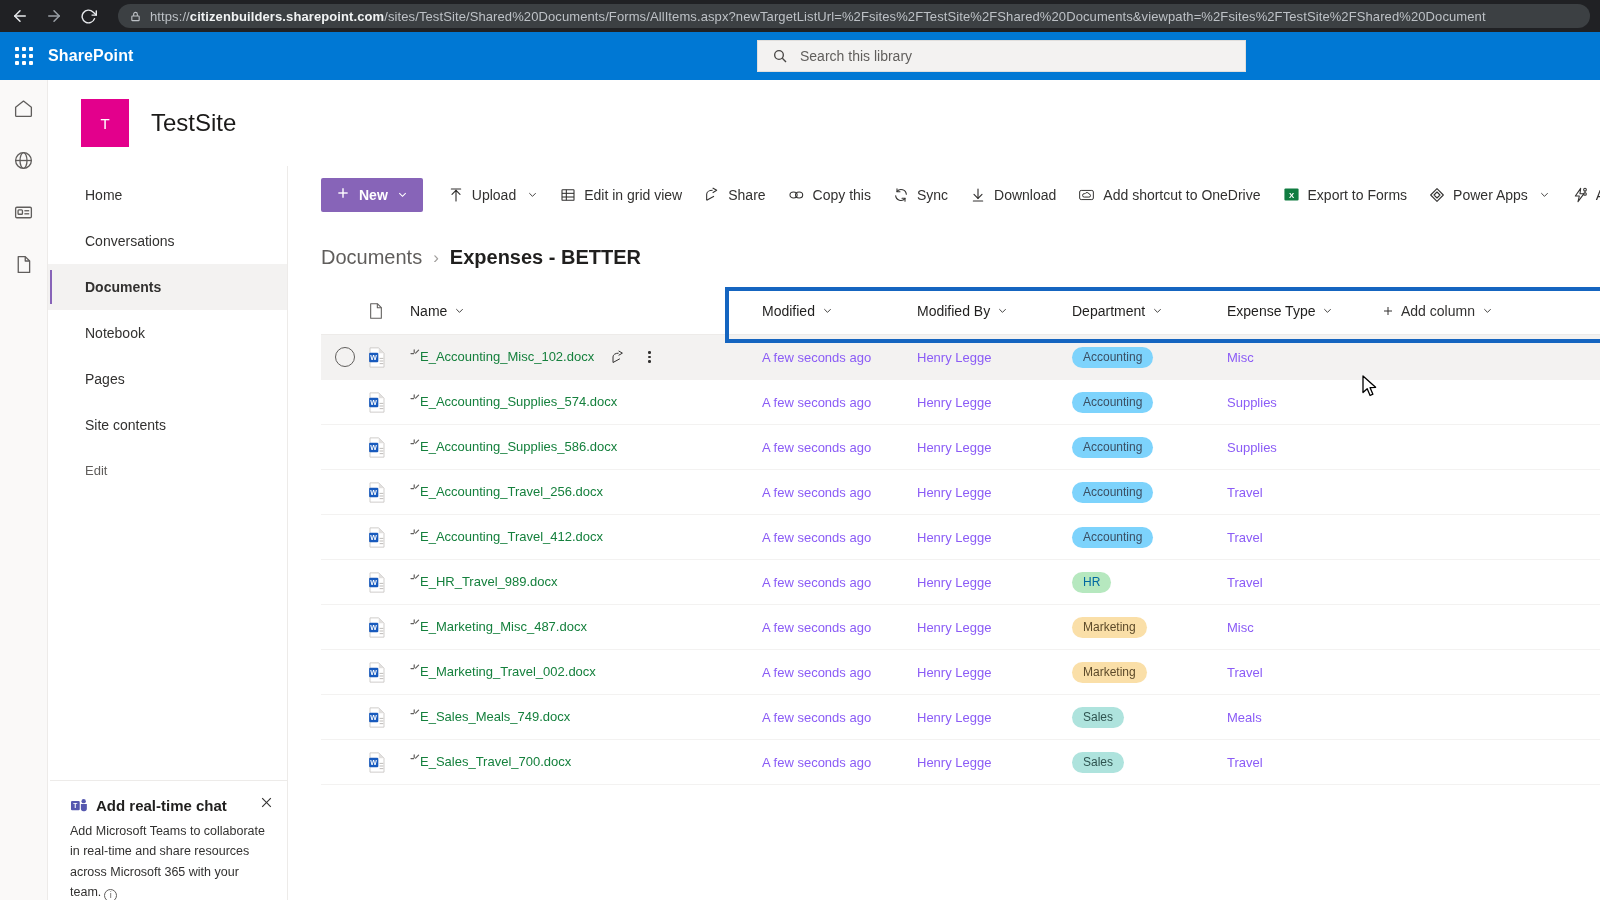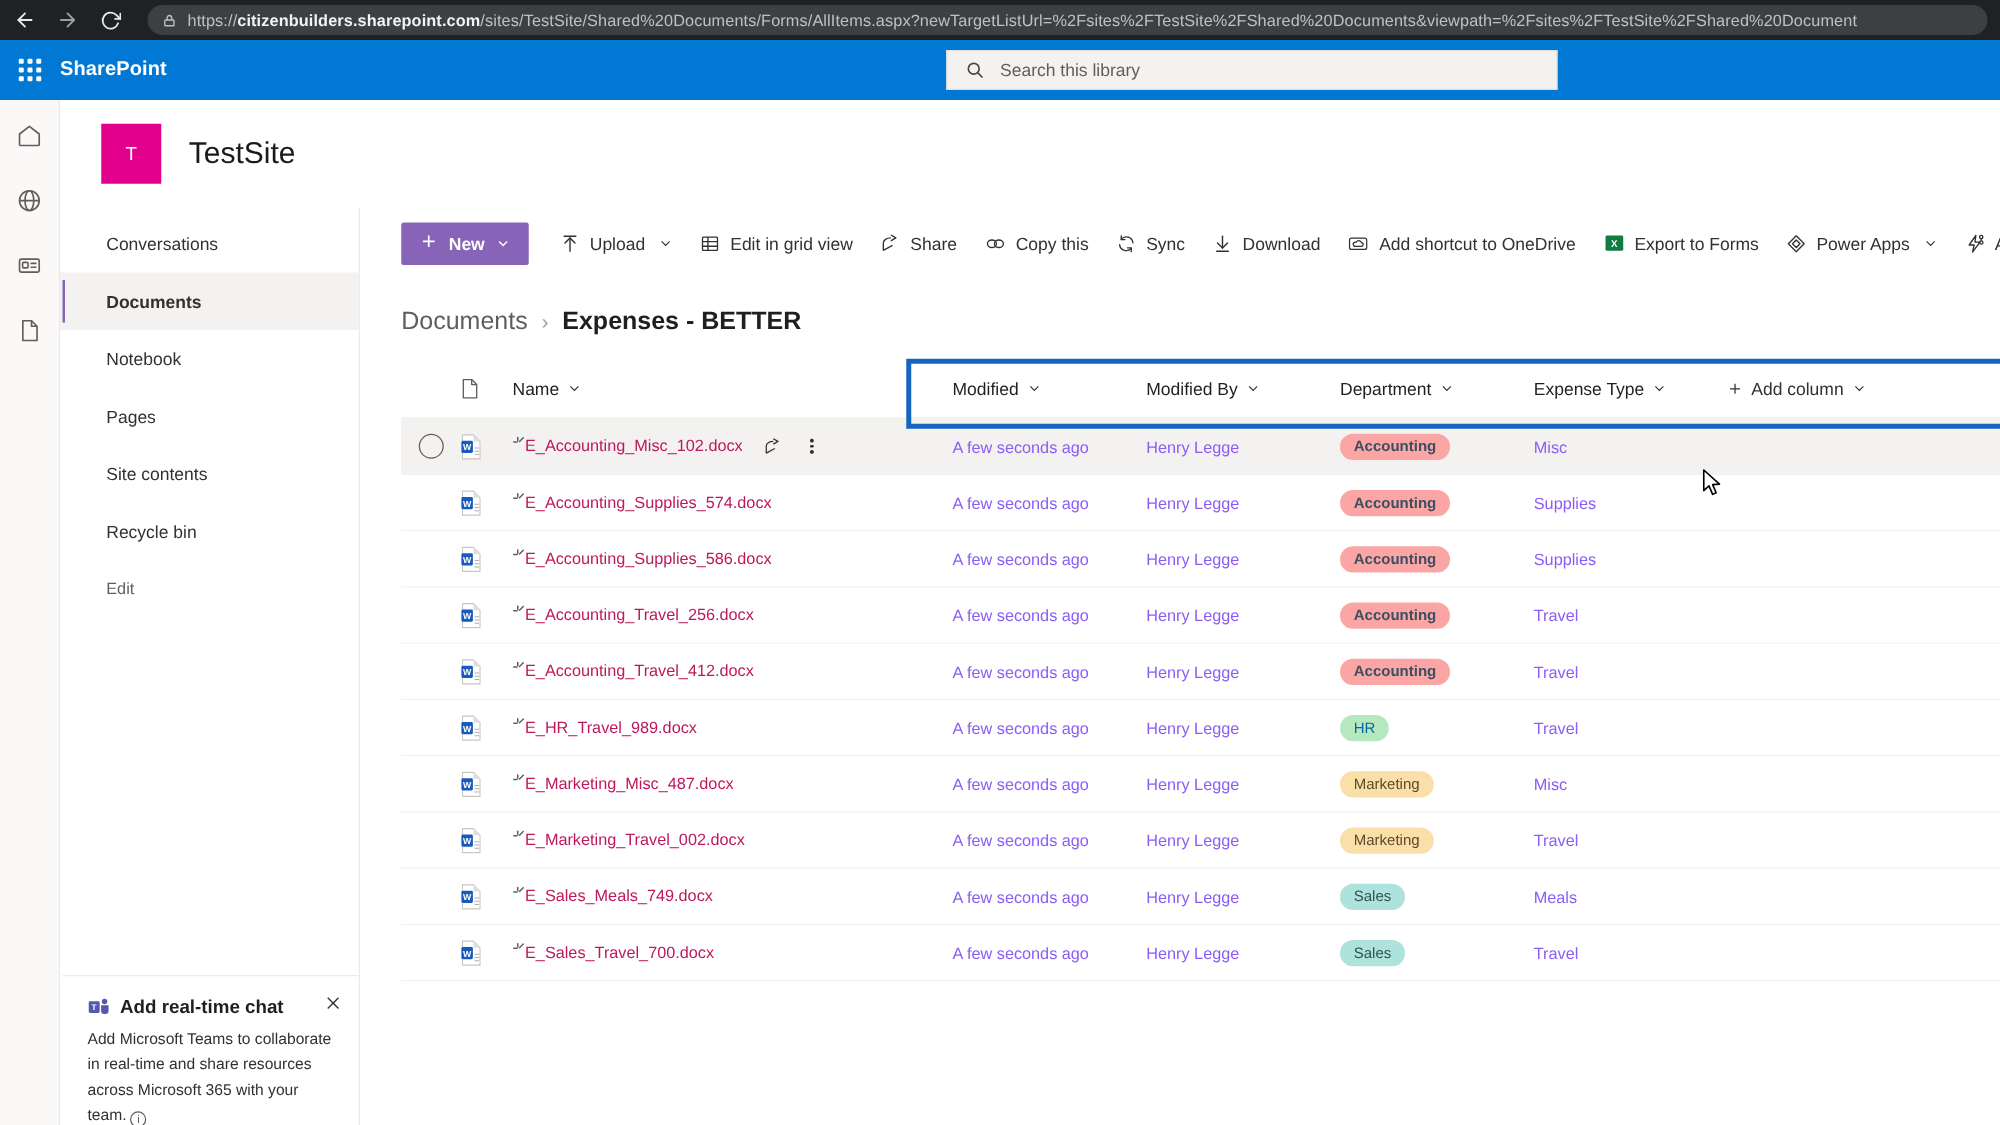--- a/index.html
+++ b/index.html
@@ -175,34 +175,34 @@
   .plus-sm { color: #323130; display: flex; }
 
   .sel-circle {
     width: 20px; height: 20px; border: 1px solid #605e5c; border-radius: 50%;
   }
   .doc-hdr-icon { color: #605e5c; display: flex; }
 
   .name-cell { display: flex; align-items: flex-start; gap: 0; }
   .sparkle { width: 9px; height: 16px; position: relative; flex: 0 0 auto;
     margin-right: 1px; }
-  .fname { color: #be185d; font-size: 13px; line-height: 18px; }
+  .fname { color: #15803d; font-size: 13px; line-height: 18px; }
   .row-actions { display: flex; align-items: center; gap: 22px; margin-left: 16px; }
   .ra { color: #323130; display: flex; align-items: center; }
   .dots { display: flex; flex-direction: column; gap: 2px; }
   .dots i { width: 2.5px; height: 2.5px; background: #323130; border-radius: 50%; }
 
   .row.hover { background: #f3f2f1; }
   .muted { color: #8b5cf6; }
 
   .pill {
     display: inline-flex; align-items: center; height: 21px; padding: 0 11px;
     border-radius: 11px; font-size: 12px;
   }
-  .pill-accounting { background: #fca5a5; color: #3b4f63; font-weight: bold; }
+  .pill-accounting { background: #7dd3fc; color: #3b4f63; }
   .pill-hr         { background: #b6e8bf; color: #0369a1; }
   .pill-marketing  { background: #fadfa8; color: #5c4a2a; }
   .pill-sales      { background: #aee3dd; color: #2f5450; }
 
   
   .highlight-box {
     position: absolute; left: 437px; top: 0; width: 893px; height: 56px;
     border: 4px solid #1565c0; pointer-events: none; z-index: 5;
   }
 
@@ -298,36 +298,36 @@
 </div>
 
 <div class="site-header">
   <div class="site-logo">T</div>
   <div class="site-title">TestSite</div>
 </div>
 
 <div class="left-nav">
   <div id="nav-items">
       <div class="nav-item">
+        <span>Home</span>
+      </div>
+      <div class="nav-item">
         <span>Conversations</span>
       </div>
       <div class="nav-item selected">
         <span>Documents</span>
       </div>
       <div class="nav-item">
         <span>Notebook</span>
       </div>
       <div class="nav-item">
         <span>Pages</span>
       </div>
       <div class="nav-item">
         <span>Site contents</span>
-      </div>
-      <div class="nav-item">
-        <span>Recycle bin</span>
       </div>
     </div>
   <div class="nav-item edit">Edit</div>
 </div>
 
 <div class="teams-callout">
   <div class="callout-close">
     <svg width="13" height="13" viewBox="0 0 24 24" fill="none" stroke="currentColor" stroke-width="2">
         <line x1="4" y1="4" x2="20" y2="20"></line>
         <line x1="20" y1="4" x2="4" y2="20"></line>

